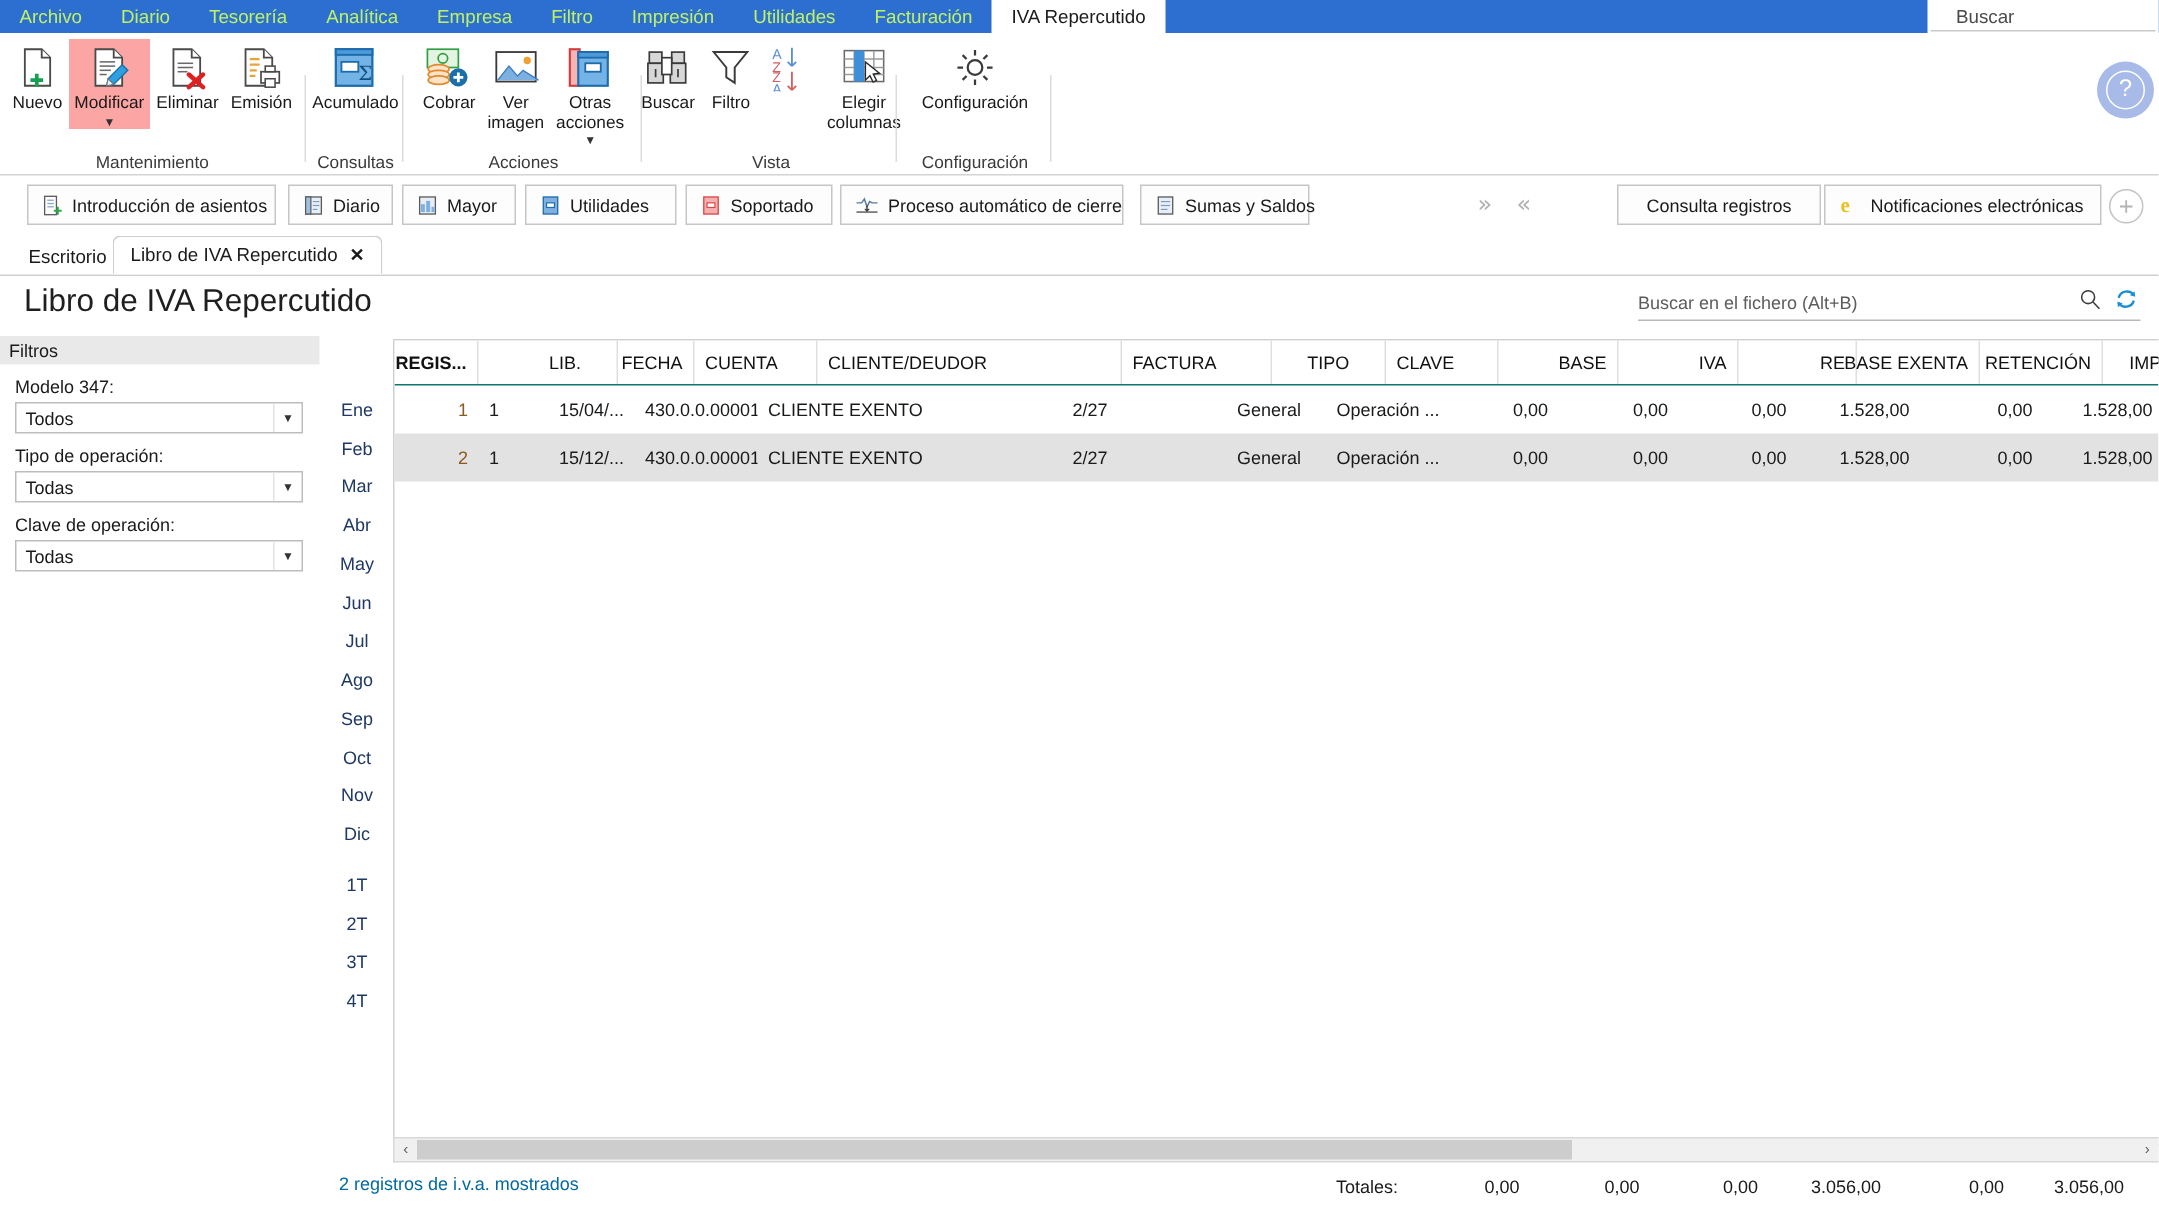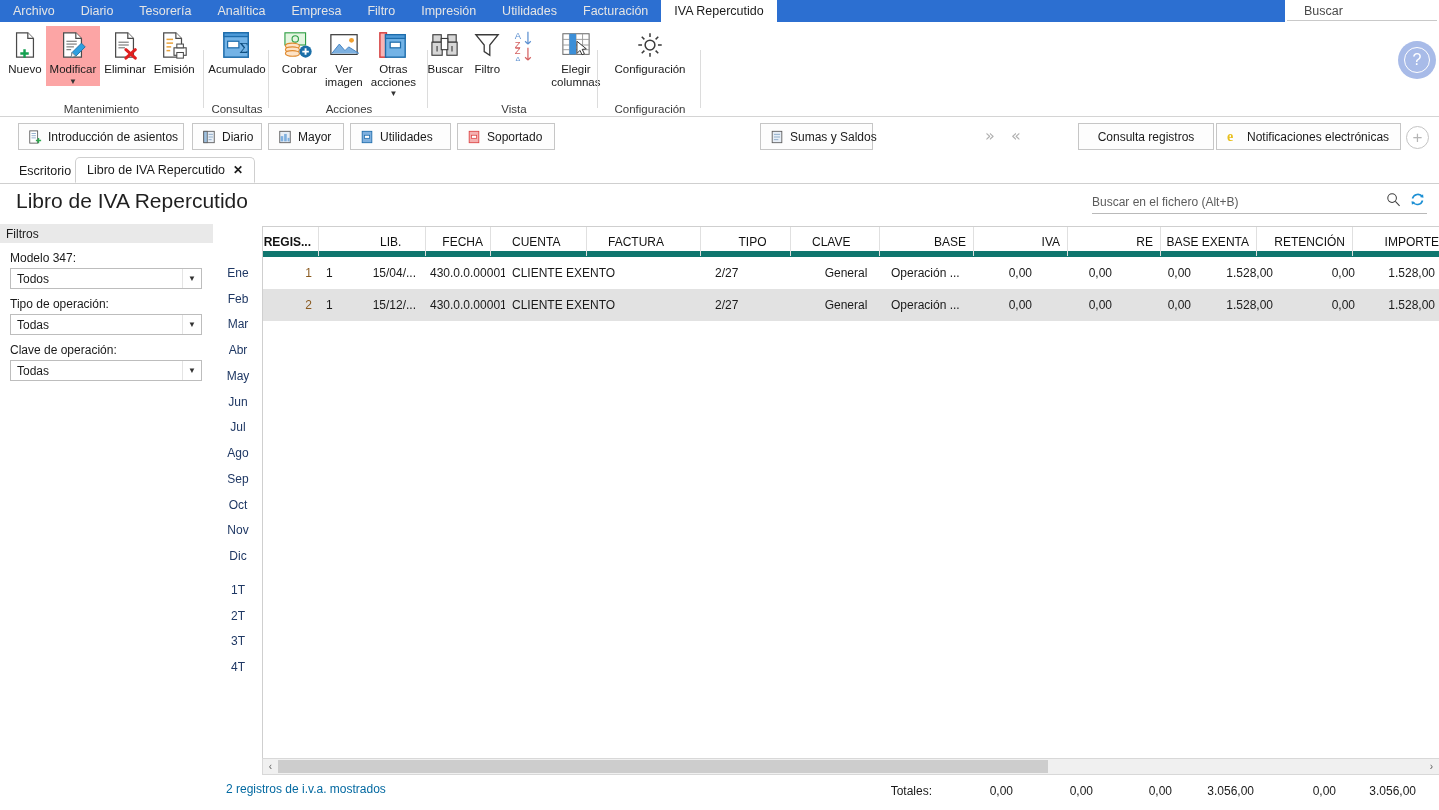--- a/index.html
+++ b/index.html
@@ -10,21 +10,21 @@
     overflow: hidden;
     color: #1a1a1a;
   }
 
   
   .menubar {
     position: absolute; top: 0; left: 0; width: 1439px; height: 22px;
     background: #2c6fd1; display: flex; align-items: stretch;
   }
   .menu-item {
-    padding: 0 13px; font-size: 12.5px; color: #e5e5e5;
+    padding: 0 13px; font-size: 12.5px; color: #bef264;
     display: flex; align-items: center; height: 22px; white-space: nowrap;
   }
   .menu-item.active {
     background: #ffffff; color: #1a1a1a;
   }
   .menubar-search {
     position: absolute; right: 0; top: 0; width: 154px; height: 22px;
     background: #ffffff; display: flex; align-items: center;
   }
   .menubar-search .ms-label {
@@ -156,22 +156,21 @@
   .month.gap { margin-top: 8px; }
 
   
   .grid {
     position: absolute; top: 226px; left: 262px; width: 1177px; height: 538px;
     border: 1px solid #cfcfcf; border-right: none; background: #ffffff;
     overflow: hidden;
   }
   .grid-head {
     display: flex; height: 30px; background: #ffffff;
-    border-bottom: 6px solid #0f766e;
-    gap: 14px;
+    border-bottom: 1px solid #0f766e;
   }
   .gh {
     font-size: 12px; color: #111; font-weight: normal;
     display: flex; align-items: center; padding: 0 7px;
     border-right: 1px solid #e0e0e0; height: 29px; white-space: nowrap; cursor: default;
   }
   .gh.b { font-weight: bold; }
   .gh.r { justify-content: flex-end; }
   .grow { display: flex; height: 32px; align-items: stretch; }
   .grow.alt { background: #e2e2e2; }
@@ -507,20 +506,30 @@
       <span>Utilidades</span>
     </div>
     <div class="tbtn" style="left: 457px; width: 98px;">
       <span style="display: flex;">
         <svg width="14" height="14" viewBox="0 0 16 16">
           <rect x="2.5" y="1.5" width="11" height="13" fill="#f4b0b0" stroke="#d44" stroke-width="1"></rect>
           <rect x="5" y="6" width="6" height="3.5" fill="#fff" stroke="#d44" stroke-width=".9"></rect>
         </svg>
       </span>
       <span>Soportado</span>
+    </div>
+    <div class="tbtn" style="left: 560px; width: 189px;">
+      <span style="display: flex;">
+        <svg width="16" height="14" viewBox="0 0 18 16">
+          <path d="M1 6h4l2-3 2 6 2-4 2 1h4" fill="none" stroke="#5a7a9a" stroke-width="1.1"></path>
+          <line x1="1" y1="13" x2="17" y2="13" stroke="#5a5a5a" stroke-width="1.1"></line>
+          <path d="M9 8v4M7.4 10.6L9 12.3l1.6-1.7" fill="none" stroke="#3a3a3a" stroke-width="1"></path>
+        </svg>
+      </span>
+      <span>Proceso automático de cierre</span>
     </div>
     <div class="tbtn" style="left: 760px; width: 113px;">
       <span style="display: flex;">
         <svg width="14" height="14" viewBox="0 0 16 16">
           <rect x="2.5" y="1.5" width="11" height="13" fill="#e7eef6" stroke="#5a5a5a" stroke-width="1"></rect>
           <g stroke="#7a9ec0" stroke-width=".9">
             <line x1="4.5" y1="5" x2="11.5" y2="5"></line>
             <line x1="4.5" y1="8" x2="11.5" y2="8"></line>
             <line x1="4.5" y1="11" x2="9.5" y2="11"></line>
           </g>
@@ -611,20 +620,21 @@
     <div class="month">3T</div>
     <div class="month">4T</div>
   </div>
 
 <div class="grid">
   <div class="grid-head" id="gridhead">
       <div class="gh b r" style="width: 56px; flex: 0 0 56px;">REGIS...</div>
       <div class="gh" style="width: 53px; flex: 0 0 53px; margin-left: 40px;">LIB.</div>
       <div class="gh r" style="width: 51px; flex: 0 0 51px;">FECHA</div>
       <div class="gh" style="width: 82px; flex: 0 0 82px;">CUENTA</div>
+      <div class="gh" style="width: 203px; flex: 0 0 203px;">CLIENTE/DEUDOR</div>
       <div class="gh" style="width: 100px; flex: 0 0 100px;">FACTURA</div>
       <div class="gh" style="justify-content: center; width: 76px; flex: 0 0 76px;">TIPO</div>
       <div class="gh" style="width: 75px; flex: 0 0 75px;">CLAVE</div>
       <div class="gh r" style="width: 80px; flex: 0 0 80px;">BASE</div>
       <div class="gh r" style="width: 80px; flex: 0 0 80px;">IVA</div>
       <div class="gh r" style="width: 79px; flex: 0 0 79px;">RE</div>
       <div class="gh r" style="width: 82px; flex: 0 0 82px;">BASE EXENTA</div>
       <div class="gh r" style="width: 82px; flex: 0 0 82px;">RETENCIÓN</div>
       <div class="gh r" style="width: 80px; flex: 0 0 80px;">IMPORTE</div>
     </div>

